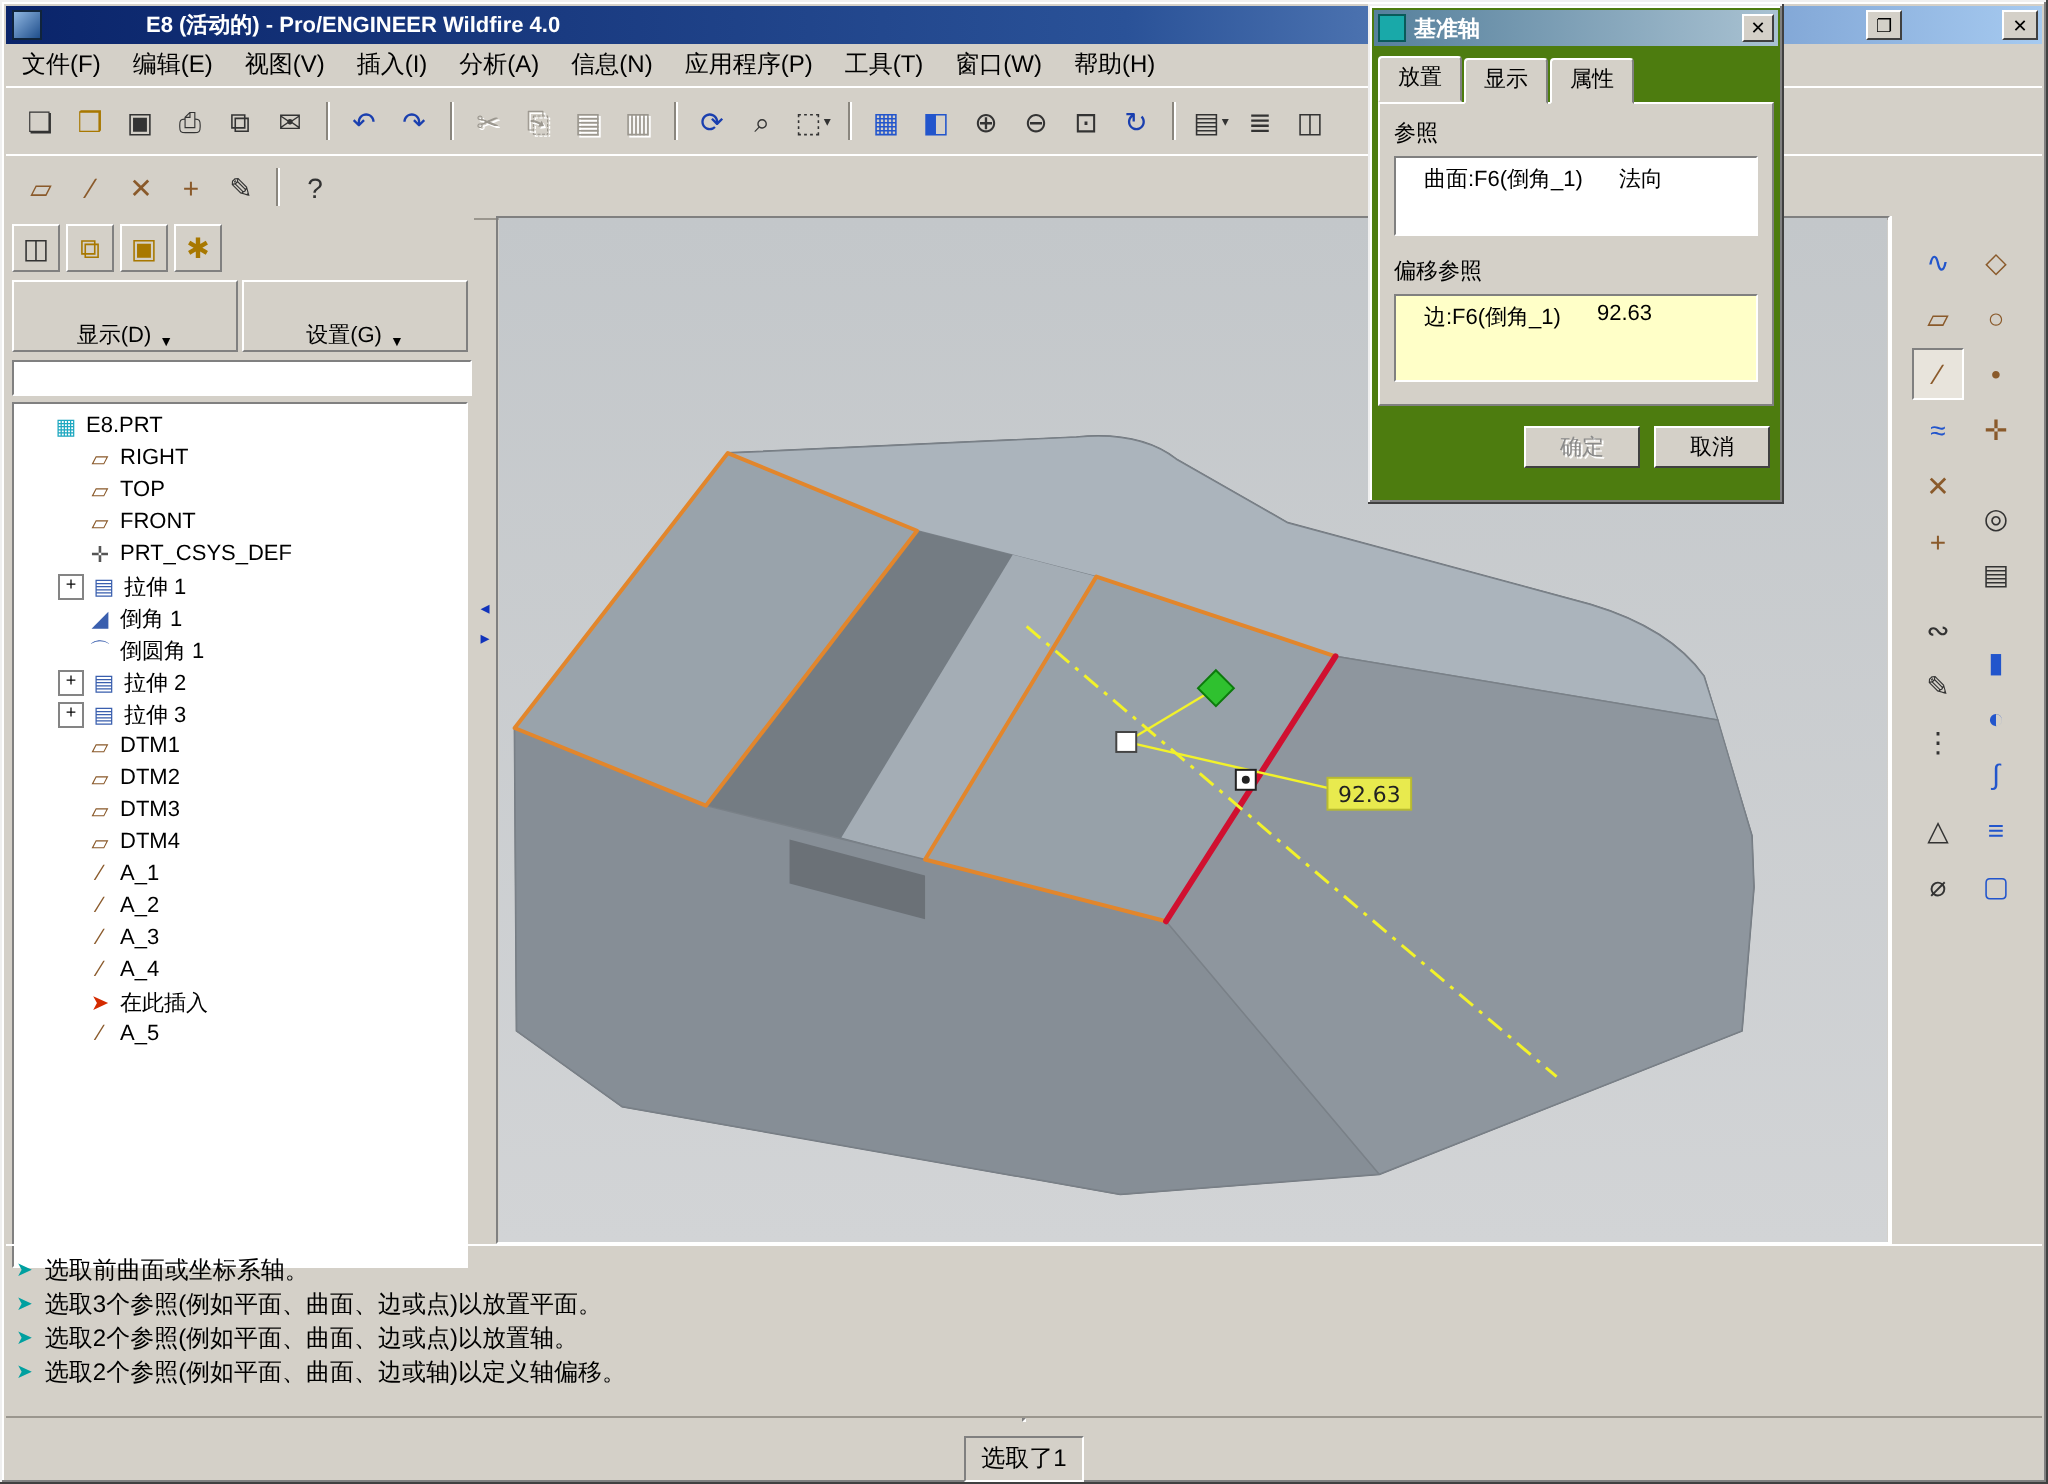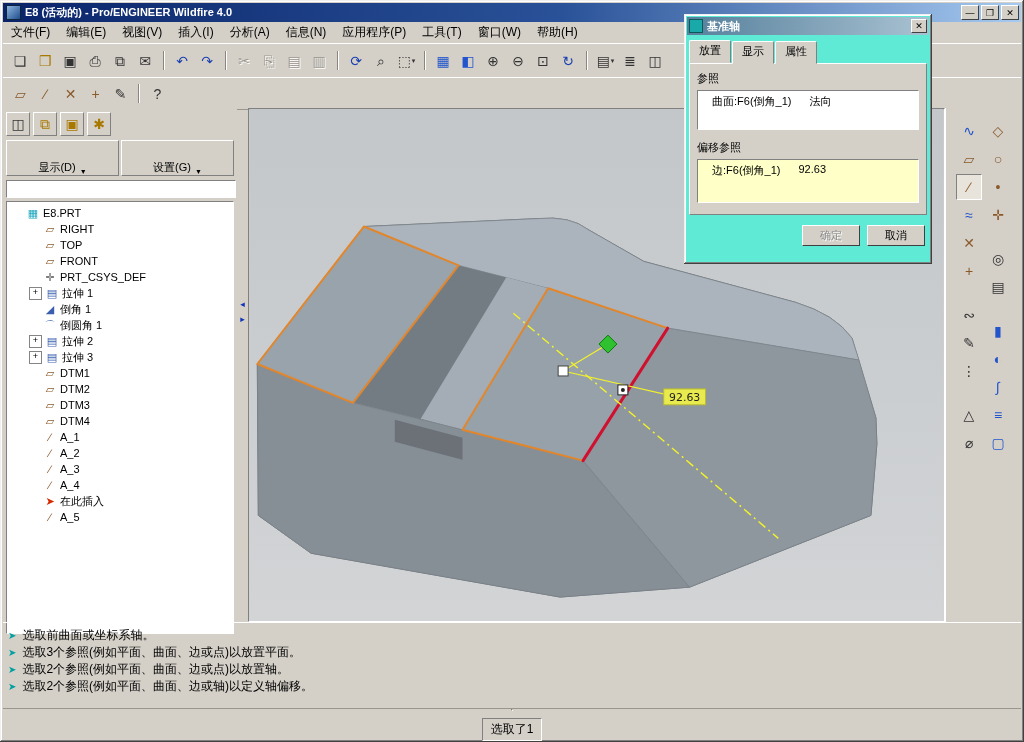--- a/index.html
+++ b/index.html
@@ -1,21 +1,21 @@
 <!DOCTYPE html>
 <html><head>
 <meta charset="utf-8">
 <style>
   html,body{margin:0;padding:0;background:#808080;}
   .window{position:relative;width:1024px;height:742px;background:#d4d0c8;overflow:hidden;
     font-family:"Liberation Sans","DejaVu Sans",sans-serif;color:#000;
     box-shadow:inset -1px -1px #404040,inset 1px 1px #f0f0f0,inset -2px -2px #808080,inset 2px 2px #fff;}
   
   .titlebar{position:absolute;left:3px;top:3px;right:3px;height:19px;
-    background:linear-gradient(90deg,#0a246a,#2a5298 55%,#a6caf0);display:flex;align-items:center;padding:0 2px;}
+    background:linear-gradient(90deg,#0a246a,#2a5298 55%,#a6caf0);display:flex;align-items:center;padding:0 2px;gap:48px;}
   .title-icon{width:13px;height:13px;background:linear-gradient(135deg,#8fb6e0,#1f4e8c);border:1px solid #10243c;margin:0 4px 0 1px;flex:none;}
   .title-text{color:#fff;font-size:11px;font-weight:bold;flex:1;white-space:nowrap;overflow:hidden;}
   .winbtn{width:18px;height:15px;margin-left:2px;background:#d4d0c8;border:1px solid;border-color:#fff #404040 #404040 #fff;
     font-size:9px;line-height:12px;text-align:center;padding:0;font-family:inherit;}
   
   .menubar{position:absolute;left:3px;top:22px;right:3px;height:21px;display:flex;align-items:center;font-size:12px;}
   .menu-item{padding:4px 8px;white-space:nowrap;}
   
   .toolbar1{position:absolute;left:3px;top:43px;right:3px;height:33px;border-top:1px solid #fff;border-bottom:1px solid #9a968e;
     display:flex;align-items:center;padding-left:5px;}
@@ -55,21 +55,21 @@
   .viewport{position:absolute;left:248px;top:108px;width:697px;height:514px;border:1px solid;border-color:#808080 #fff #fff #808080;box-sizing:border-box;}
   .viewport svg{display:block;width:100%;height:100%;}
   .viewport svg text{font-family:"DejaVu Sans","Liberation Sans",sans-serif;}
   
   .righttb{position:absolute;left:945px;top:108px;width:76px;height:514px;background:#d4d0c8;border-left:1px solid #fff;
     display:flex;justify-content:center;gap:3px;padding-top:10px;box-sizing:border-box;}
   .rt-col{display:flex;flex-direction:column;gap:2px;}
   .rt-col .tbtn{width:26px;height:26px;}
   .rt-col .tbtn.gap-top{margin-top:16px;}
   
-  .dialog{position:absolute;left:684px;top:14px;width:248px;height:250px;background:#5eead4;z-index:60;
+  .dialog{position:absolute;left:684px;top:2px;width:208px;height:250px;background:#4d7c0f;z-index:60;
     box-shadow:inset -1px -1px #404040,inset 1px 1px #f0f0f0,inset -2px -2px #808080,inset 2px 2px #fff;}
   .dlg-title{height:18px;margin:3px 3px 2px;background:linear-gradient(90deg,#56809c,#a9c2d2);display:flex;align-items:center;padding:0 2px;}
   .dlg-title-icon{width:12px;height:12px;background:#19a9a9;border:1px solid #0a5a5a;margin-right:4px;flex:none;}
   .dlg-title-text{color:#fff;font-size:11px;font-weight:bold;flex:1;}
   .dlg-close{width:16px;height:14px;background:#d4d0c8;border:1px solid;border-color:#fff #404040 #404040 #fff;
     font-size:9px;line-height:11px;text-align:center;padding:0;font-family:inherit;}
   .dlg-tabs{display:flex;padding:3px 5px 0;}
   .dtab{position:relative;top:1px;padding:2px 9px 2px;font-size:11px;background:#d4d0c8;margin-right:1px;
     border:1px solid;border-color:#fff #808080 #d4d0c8 #fff;border-radius:2px 2px 0 0;}
   .dtab.active{top:0;padding-bottom:4px;z-index:2;}

